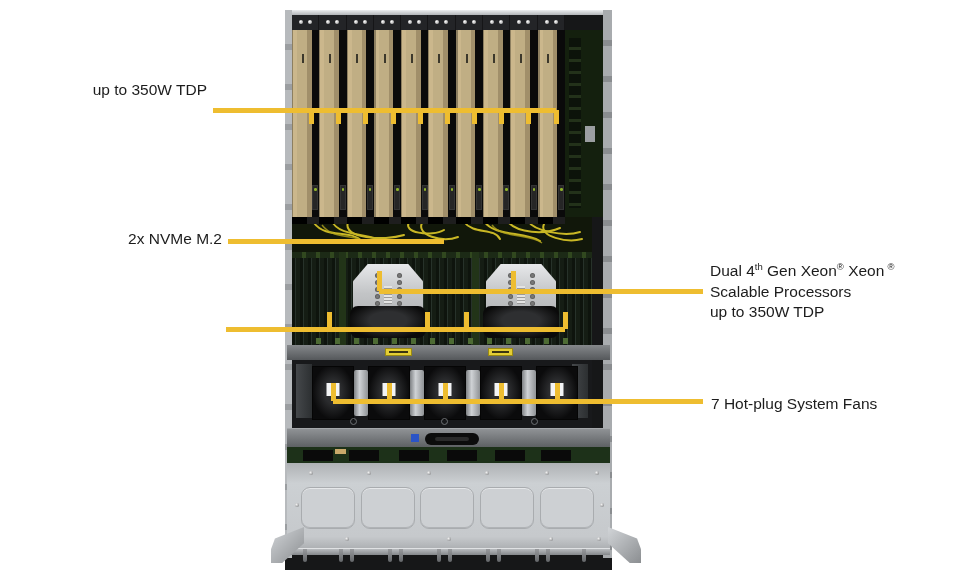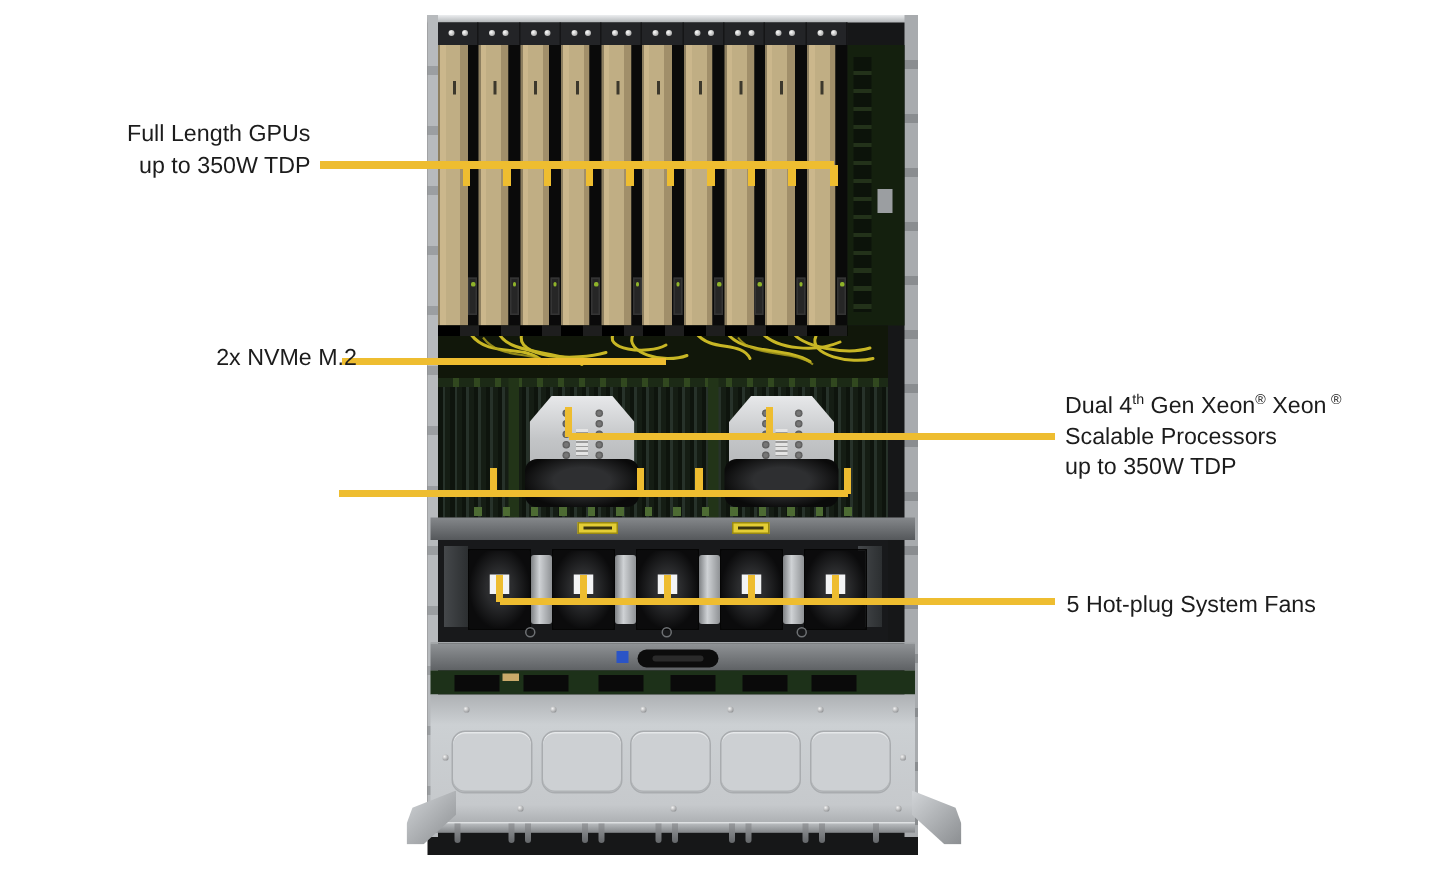--- a/index.html
+++ b/index.html
@@ -403,39 +403,38 @@
         <path d="M333,401 V383"></path>
           <path d="M389,401 V383"></path>
           <path d="M445,401 V383"></path>
         <path d="M501,401 V383"></path>
           <path d="M557,401 V383"></path>
       </g>
     </g>
   </svg>
 
   <div class="lbl right" style="left:58px;top:80px;width:149px" id="gpu-label">
-    <div>Full Length GPUs</div>
     <div>up to 350W TDP</div>
   </div>
 
-  <div class="lbl right" style="left:104px;top:229px;width:134px" id="nvme-label">
+  <div class="lbl right" style="left:88px;top:229px;width:134px" id="nvme-label">
     <div>2x NVMe M.2</div>
   </div>
 
 
   <div class="lbl" style="left:710px;top:261px" id="cpu-label">
     <div>
       <span>Dual 4</span><sup>th</sup><span> Gen Xeon</span><sup>®</sup><span> Xeon</span><sup class="reg-gap">®</sup>
     </div>
     <div>Scalable Processors</div>
     <div>up to 350W TDP</div>
   </div>
 
   <div class="lbl" style="left:711px;top:394px" id="fans-label">
-    <div>5 Hot-plug System Fans</div>
+    <div>7 Hot-plug System Fans</div>
   </div>
 
 <div class="pin" style="left: 303px;"></div>
     <div class="pin" style="left: 339px;"></div>
     <div class="pin" style="left: 350px;"></div>
     <div class="pin" style="left: 388px;"></div>
     <div class="pin" style="left: 399px;"></div>
     <div class="pin" style="left: 437px;"></div>
     <div class="pin" style="left: 448px;"></div>
     <div class="pin" style="left: 486px;"></div>

